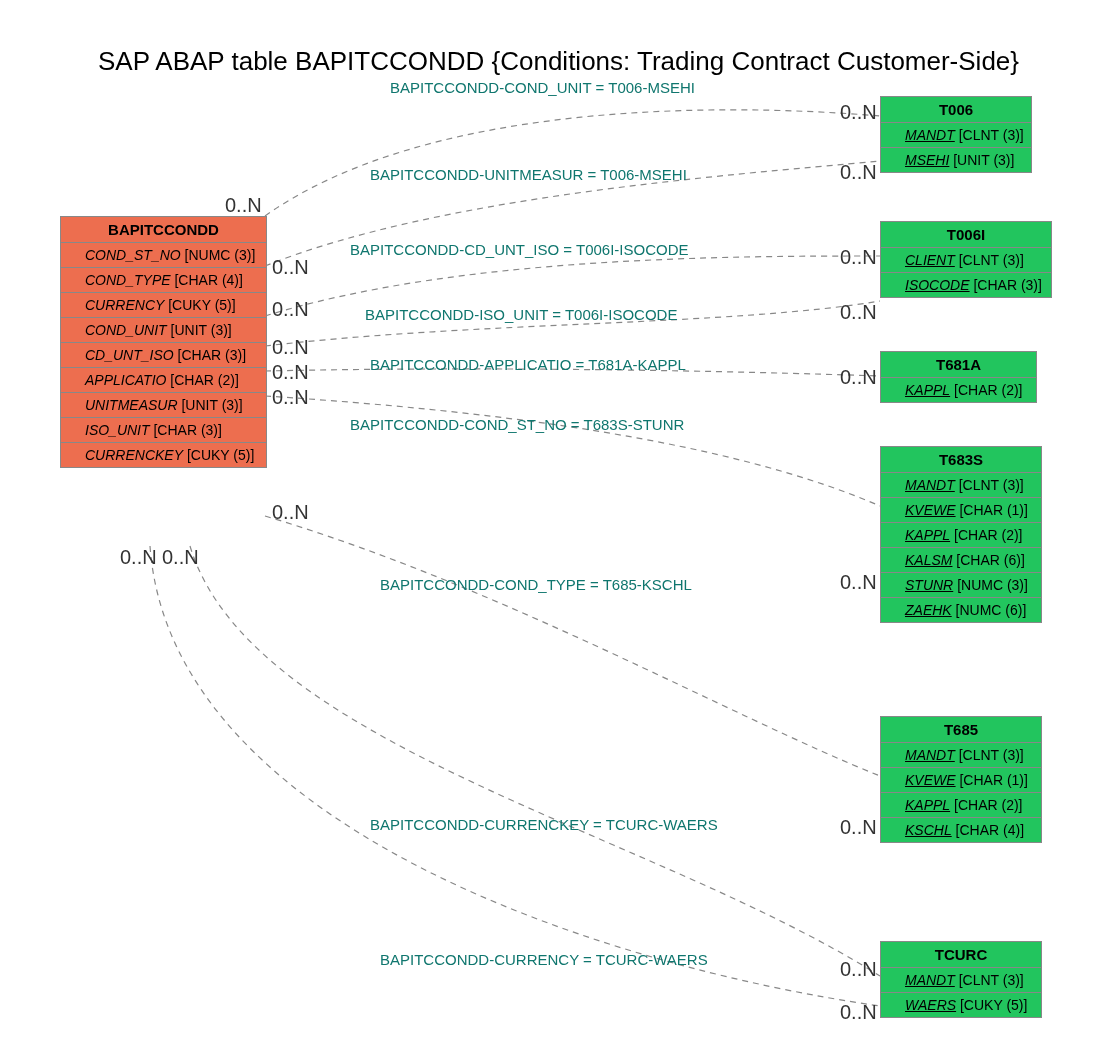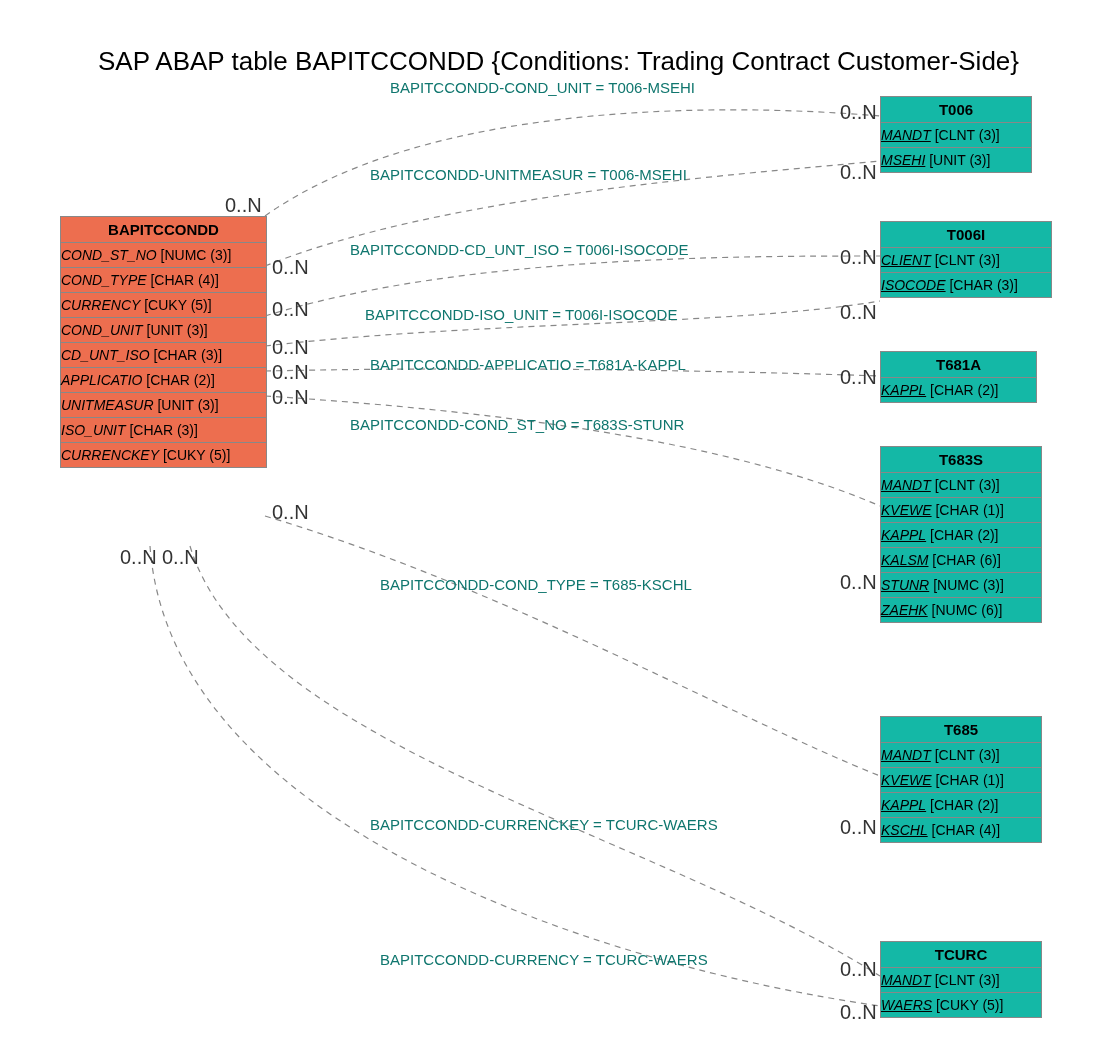--- a/index.html
+++ b/index.html
@@ -1,21 +1,21 @@
 <!DOCTYPE html>
 <html><head>
 <meta charset="utf-8">
 <style>
   html,body{margin:0;padding:0;background:#fff;font-family:Arial,Helvetica,sans-serif;}
   .canvas{position:relative;width:1117px;height:1034px;margin-top:46px;}
   .title{position:absolute;left:0;top:0;width:1117px;text-align:center;font-size:26px;color:#000;}
-  .tbl{position:absolute;border:1px solid #888;background:#14b8a6;}
+  .tbl{position:absolute;border:1px solid #888;background:#22c55e;}
   .tbl.main{background:#ed6e4f;}
   .tbl .hdr{font-weight:bold;text-align:center;padding:4px 8px;border-bottom:1px solid #888;font-size:15px;}
-  .tbl .row{padding:4px 0;border-bottom:1px solid #888;font-size:14px;white-space:nowrap;}
+  .tbl .row{padding:4px 24px;border-bottom:1px solid #888;font-size:14px;white-space:nowrap;}
   .tbl .row:last-child{border-bottom:none;}
   .fld{font-style:italic;}
   .u{text-decoration:underline;}
   .rel-label{position:absolute;font-size:15px;color:#0f766e;white-space:nowrap;}
   .card{position:absolute;font-size:20px;color:#333;}
   svg{position:absolute;left:0;top:0;}
   path.link{stroke:#888;stroke-width:1.2;stroke-dasharray:6 5;fill:none;}
 </style>
 </head>
 <body>

